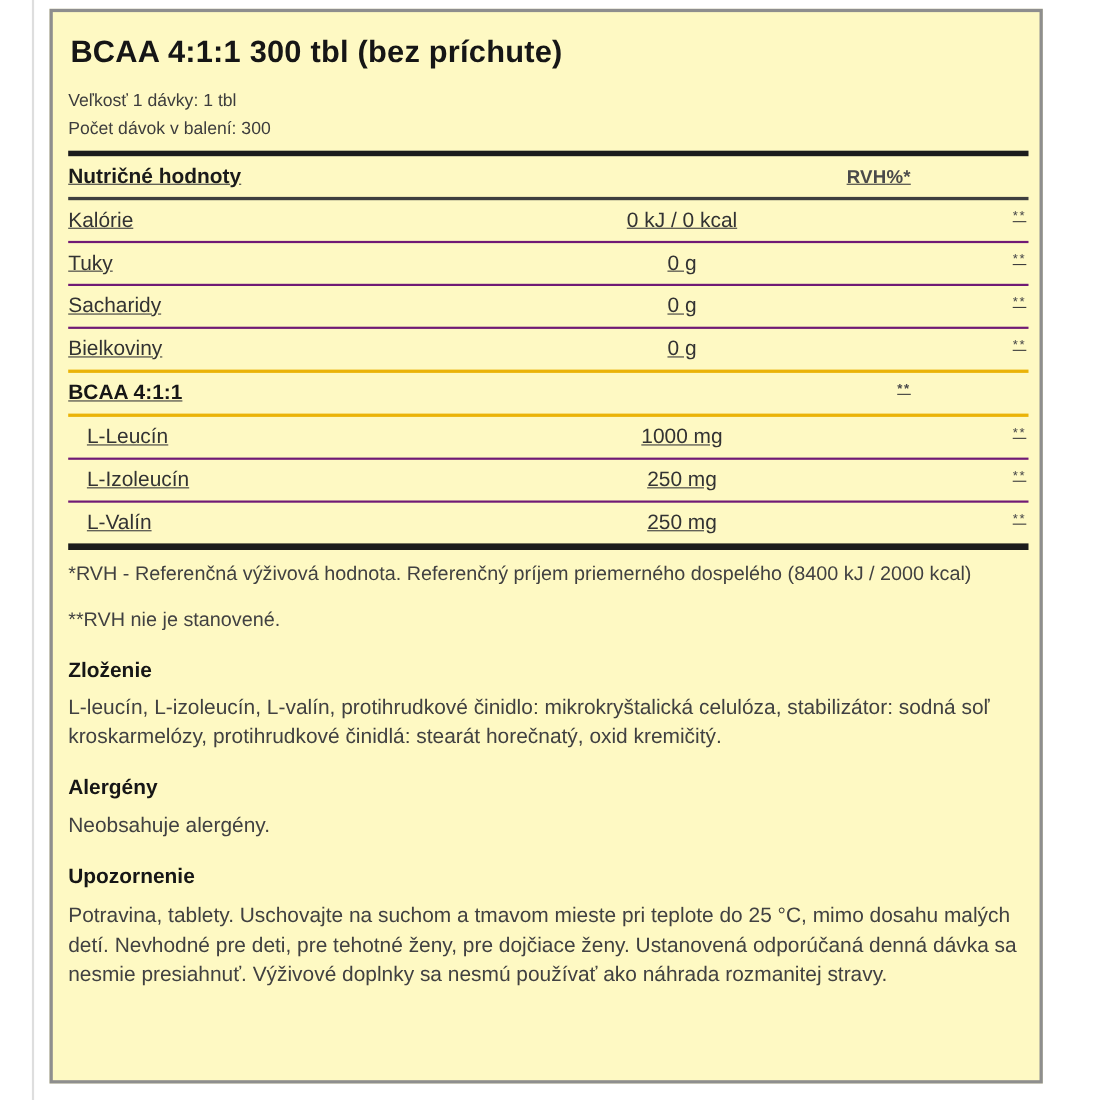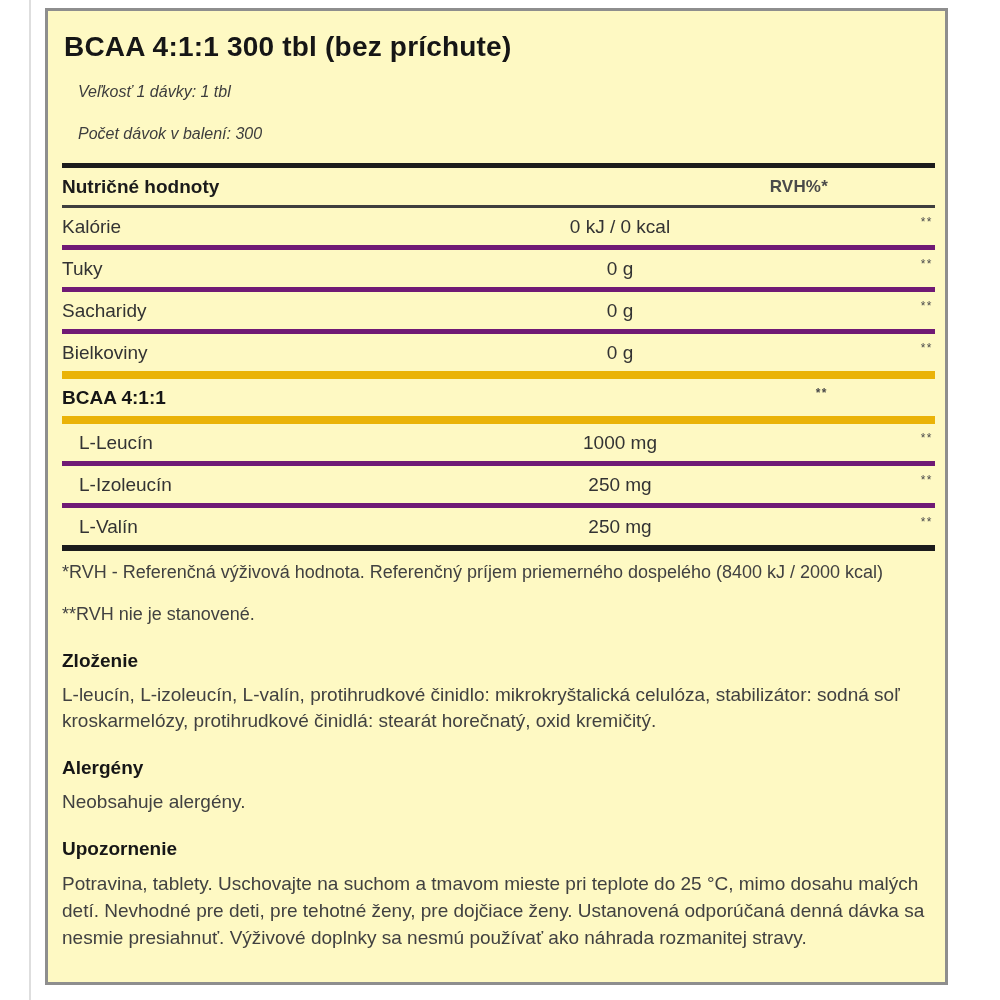--- a/index.html
+++ b/index.html
@@ -38,26 +38,27 @@
     color: #161616;
     margin: 0 0 0 2px;
     letter-spacing: 0.2px;
   }
   .meta {
     margin-top: 16px;
     font-size: 16px;
     line-height: 26px;
     color: #3d3d3d;
   }
-  .meta p { margin: 16px; font-style: italic; }
+  .meta p { margin: 0; }
 
   .ntable {
     margin-top: 6px;
     border-top: 5px solid #1c1c1c;
     width: 100%;
+    text-decoration: underline;
   }
   .nrow {
     display: grid;
     grid-template-columns: 1fr 420px 105px;
     align-items: center;
     height: 37px;
     font-size: 19px;
     color: #333333;
   }
   .nrow .c-name   { text-align: left; }
@@ -74,22 +75,22 @@
   .nrow.header {
     font-weight: bold;
     color: #1b1b1b;
     border-bottom: 3px solid #3f3f3f;
   }
   .nrow.header .c-rvh {
     font-size: 17px;
     letter-spacing: 0.2px;
     top: 0;
   }
-  .sep-grey  { border-bottom: 5px solid #701a75; }
-  .sep-dark  { border-bottom: 8px solid #eab308; }
+  .sep-grey  { border-bottom: 2px solid #701a75; }
+  .sep-dark  { border-bottom: 3px solid #eab308; }
   .sep-thick { border-bottom: 6px solid #1c1c1c; }
   .nrow.bold { font-weight: bold; color: #161616; }
   .nrow.sub .c-name { padding-left: 17px; }
 
   .footnote {
     font-size: 18px;
     line-height: 25px;
     color: #414141;
     margin: 9px 0 0 0;
     max-width: 862px;

